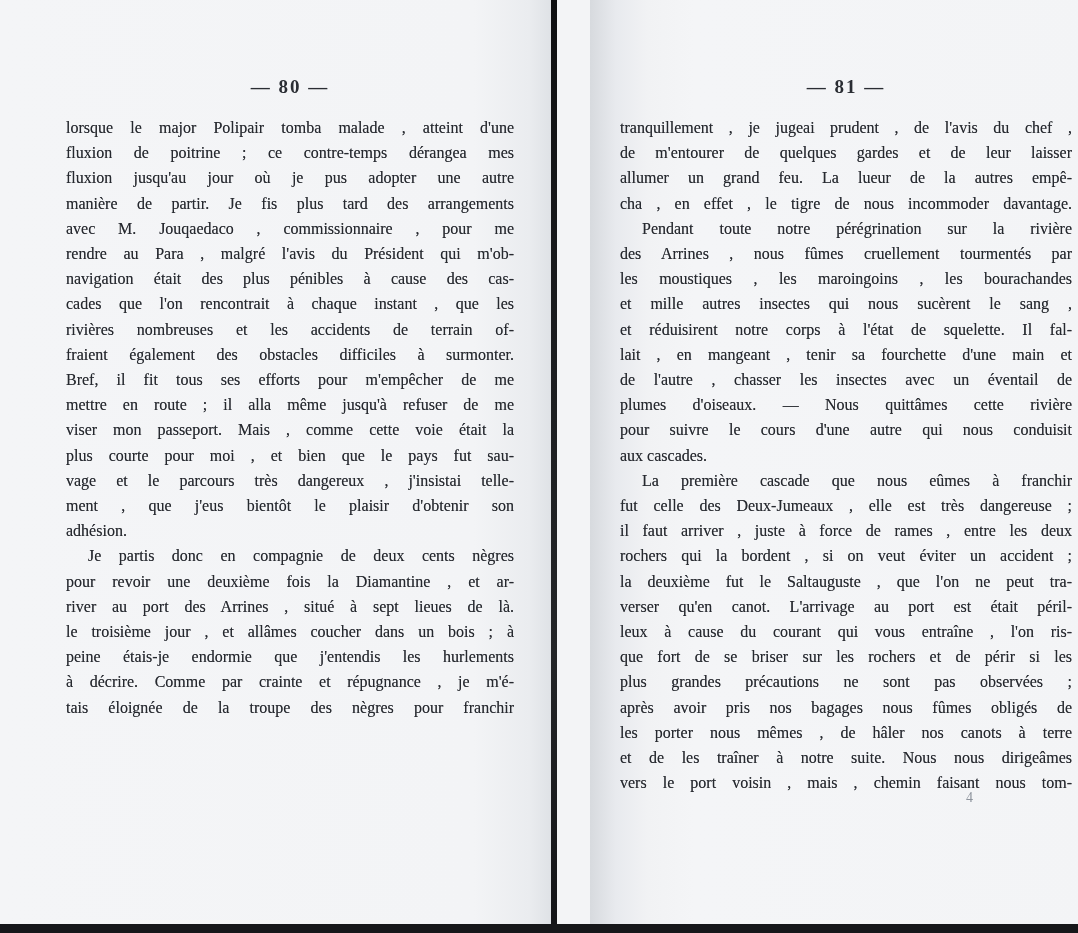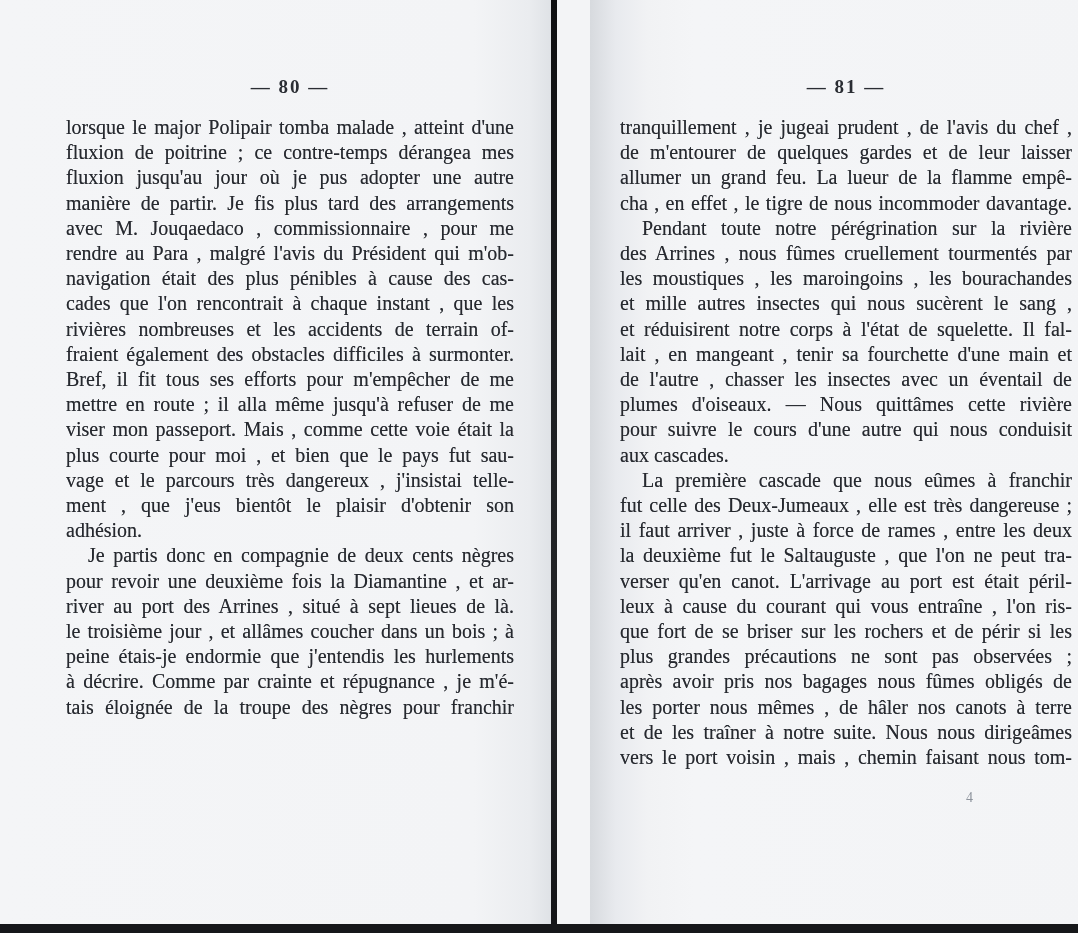--- a/index.html
+++ b/index.html
@@ -37,21 +37,21 @@
     position:absolute;top:76px;left:0;right:0;
     text-align:center;
     font-size:19px;font-weight:bold;color:#2a2d33;
     letter-spacing:2px;
   }
   .page-left .page-header{left:66px;right:37px;}
   .page-right .page-header{left:30px;right:38px;}
   .text-block{
     position:absolute;top:115px;
     color:#26292f;
-    font-size:20px;
+    font-size:16px;
   }
   .page-left .text-block{left:66px;width:448px;}
   .page-right .text-block{left:30px;width:452px;}
   .line{
     line-height:25.2px;
     text-align:justify;
     text-align-last:justify;
     white-space:normal;
     text-shadow:0 0 .5px rgba(40,42,48,.55);
   }
@@ -97,35 +97,36 @@
         <div class="line">tais éloignée de la troupe des nègres pour franchir</div>
       </div>
   </div>
 
   <div class="page page-right">
     <div class="page-header">— 81 —</div>
     <div class="text-block">
 
     <div class="line">tranquillement , je jugeai prudent , de l'avis du chef ,</div>
         <div class="line">de m'entourer de quelques gardes et de leur laisser</div>
-        <div class="line">allumer un grand feu. La lueur de la flamme empê-</div>
+        <div class="line">allumer un grand feu. La lueur de la autres empê-</div>
         <div class="line">cha , en effet , le tigre de nous incommoder davantage.</div>
         <div class="line indent">Pendant toute notre pérégrination sur la rivière</div>
         <div class="line">des Arrines , nous fûmes cruellement tourmentés par</div>
         <div class="line">les moustiques , les maroingoins , les bourachandes</div>
         <div class="line">et mille autres insectes qui nous sucèrent le sang ,</div>
         <div class="line">et réduisirent notre corps à l'état de squelette. Il fal-</div>
         <div class="line">lait , en mangeant , tenir sa fourchette d'une main et</div>
         <div class="line">de l'autre , chasser les insectes avec un éventail de</div>
         <div class="line">plumes d'oiseaux. — Nous quittâmes cette rivière</div>
         <div class="line">pour suivre le cours d'une autre qui nous conduisit</div>
         <div class="line short">aux cascades.</div>
         <div class="line indent">La première cascade que nous eûmes à franchir</div>
         <div class="line">fut celle des Deux-Jumeaux , elle est très dangereuse ;</div>
         <div class="line">il faut arriver , juste à force de rames , entre les deux</div>
+        <div class="line">rochers qui la bordent , si on veut éviter un accident ;</div>
         <div class="line">la deuxième fut le Saltauguste , que l'on ne peut tra-</div>
         <div class="line">verser qu'en canot. L'arrivage au port est était péril-</div>
         <div class="line">leux à cause du courant qui vous entraîne , l'on ris-</div>
         <div class="line">que fort de se briser sur les rochers et de périr si les</div>
         <div class="line">plus grandes précautions ne sont pas observées ;</div>
         <div class="line">après avoir pris nos bagages nous fûmes obligés de</div>
         <div class="line">les porter nous mêmes , de hâler nos canots à terre</div>
         <div class="line">et de les traîner à notre suite. Nous nous dirigeâmes</div>
         <div class="line">vers le port voisin , mais , chemin faisant nous tom-</div>
       </div>

